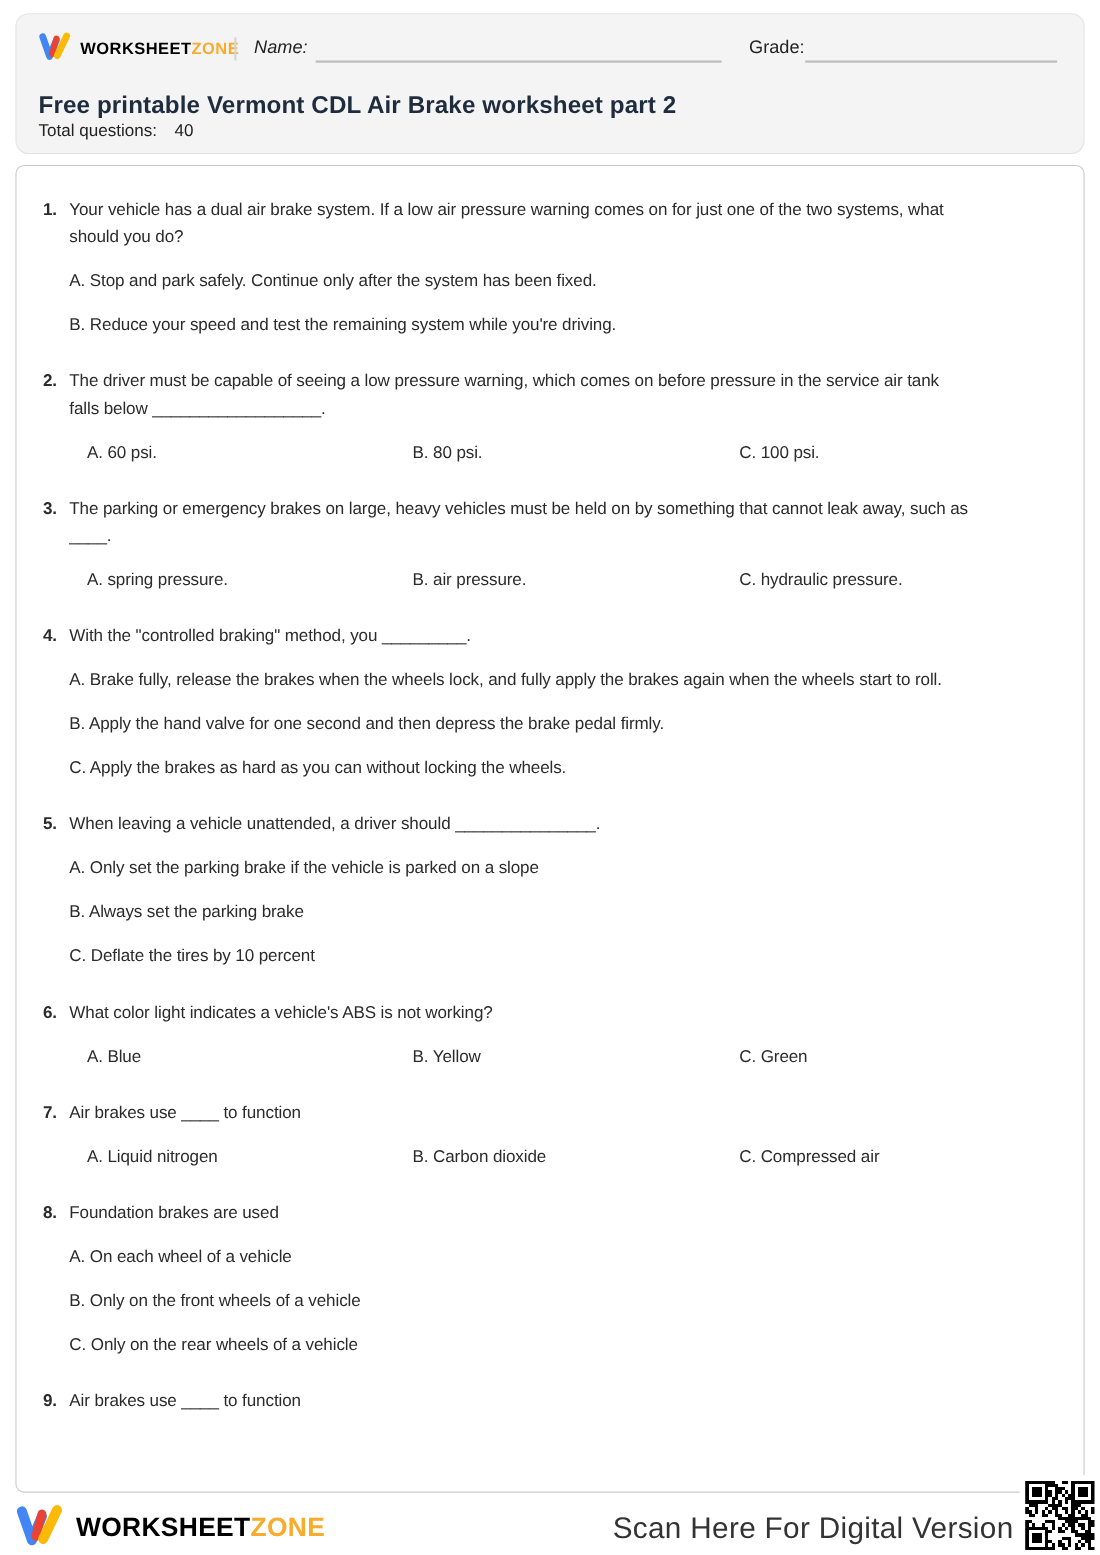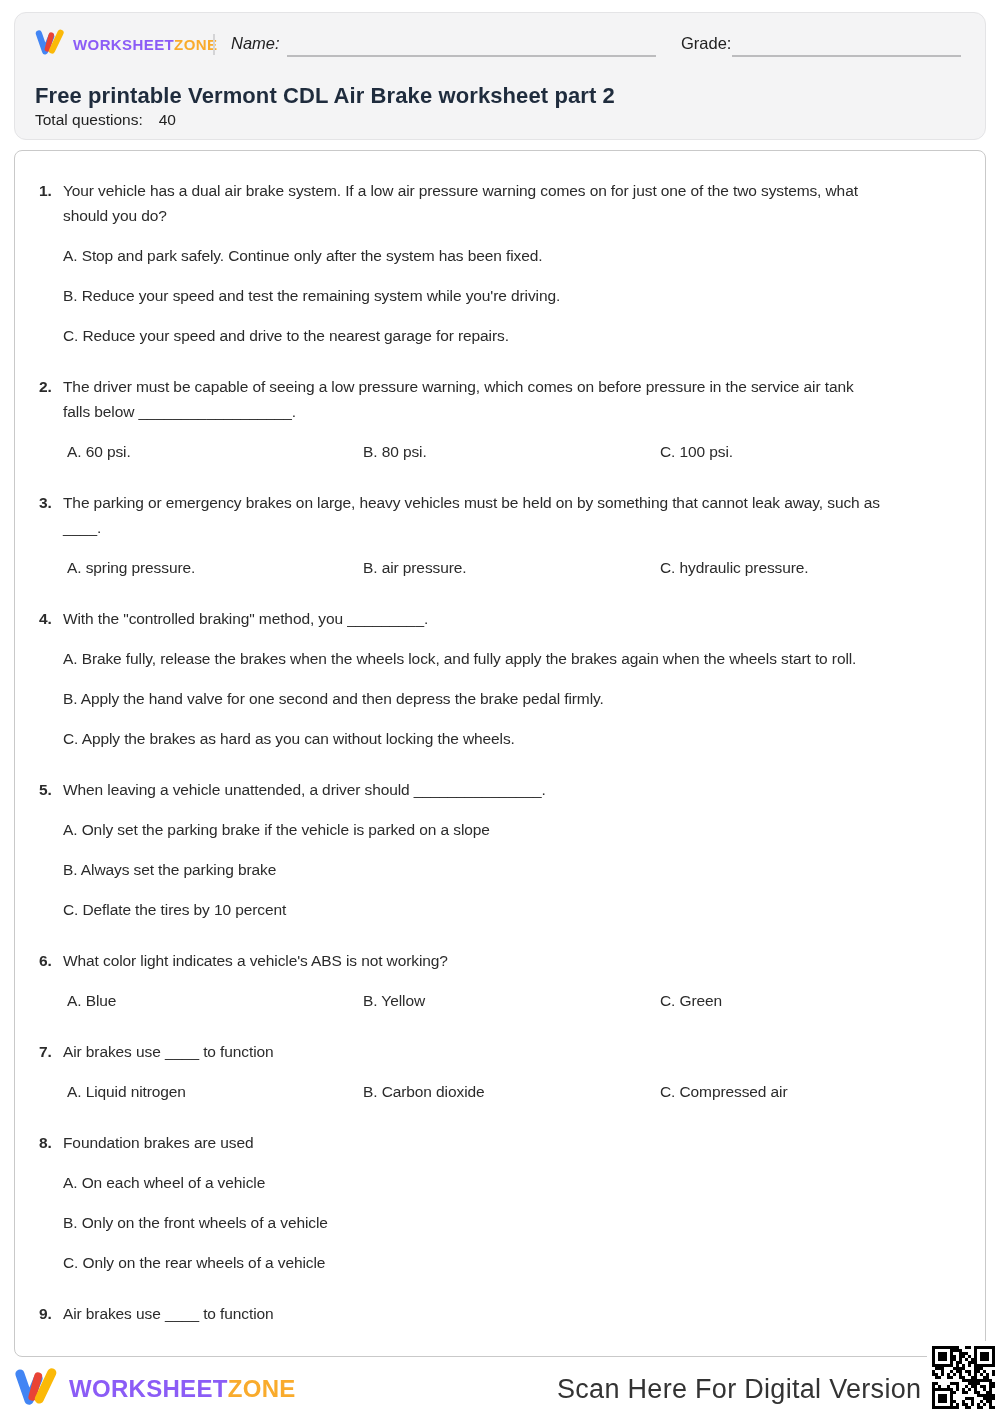--- a/index.html
+++ b/index.html
@@ -10,21 +10,21 @@
     overflow:hidden; margin:0 auto;
   }
 
   
   .header-card {
     position:absolute; left:14px; top:12px; width:972px; height:128px;
     background:#f4f4f5; border:1px solid #e4e4e6; border-radius:12px;
   }
   .logo-row { position:absolute; left:20px; top:15px; display:flex; align-items:center; gap:7px; }
   .logo-text { font-size:15px; font-weight:bold; letter-spacing:.4px; }
-  .logo-text .b1 { color:#8b5cf6;margin-top:17px; }
+  .logo-text .b1 { color:#000000;margin-top:17px; }
   .logo-text .b2 { color:#f9ab2c; }
   .hdr-sep { position:absolute; left:198px; top:21px; width:2px; height:21px; background:#d4d4d6; }
   .name-label, .grade-label { position:absolute; top:21px; font-size:16.5px; color:#222; }
   .name-label { left:216px;font-style:italic; }
   .grade-label { left:666px; }
   .write-line { position:absolute; height:1.5px; background:#bcbcbe; }
   .name-line { left:272px; top:42px; width:369px; }
   .grade-line { left:717px; top:42px; width:229px; }
   .ws-title { position:absolute; left:20px; top:70px; font-size:22px; font-weight:bold; color:#1f2c3d; letter-spacing:.1px; }
   .total-row { position:absolute; left:20px; top:98px; font-size:15.5px; color:#222; }
@@ -35,21 +35,21 @@
     position:absolute; left:14px; top:150px; width:972px; height:1207px;
     background:#fff; border:1px solid #c9c9c9; border-radius:8px;
     padding:27px 30px 0 24px; overflow:hidden;
   }
   .question { margin-bottom:26px; font-size:15.5px; letter-spacing:-0.1px; }
   .q-header { display:flex; margin-bottom:14px; }
   .q-num { width:24px; flex:none; font-weight:bold; line-height:25px; }
   .q-text { max-width:820px; line-height:25px; }
   .options-stacked { margin-left:24px; max-width:820px; }
   .options-stacked .option { margin-top:15px; line-height:25px; padding-left:23px; text-indent:-23px; }
-  .options-grid { margin-left:28px; margin-top:15px; display:grid; grid-template-columns:296px 297px auto; }
+  .options-grid { margin-left:40px; margin-top:15px; display:grid; grid-template-columns:296px 297px auto; }
   .options-grid .option { line-height:25px; }
 
   
   .footer-logo { position:absolute; left:14px; top:1366px; display:flex; align-items:center; gap:9px; }
   .footer-logo .logo-text { font-size:24px; letter-spacing:.3px; }
   .scan-text { position:absolute; left:557px; top:1374px; font-size:27px; color:#333; letter-spacing:.3px; white-space:nowrap; }
   .qr-box { position:absolute; right:0; bottom:0; width:73px; height:73px; background:#fff; padding:5px; }
   .qr-box svg { display:block; width:63px; height:63px; }
 </style>
 </head>
@@ -82,21 +82,20 @@
   <div class="ws-card">
     <div id="questions-list">
         <div class="question">
           <div class="q-header">
             <div class="q-num">1.</div>
             <div class="q-text">Your vehicle has a dual air brake system. If a low air pressure warning comes on for just one of the two systems, what should you do?</div>
           </div>
           <div class="options-stacked">
             <div class="option">A. Stop and park safely. Continue only after the system has been fixed.</div>
             <div class="option">B. Reduce your speed and test the remaining system while you're driving.</div>
-            <div class="option">C. Reduce your speed and drive to the nearest garage for repairs.</div>
           </div>
         </div>
         <div class="question">
           <div class="q-header">
             <div class="q-num">2.</div>
             <div class="q-text">The driver must be capable of seeing a low pressure warning, which comes on before pressure in the service air tank falls below __________________.</div>
           </div>
           <div class="options-grid">
             <div class="option">A. 60 psi.</div>
             <div class="option">B. 80 psi.</div>

